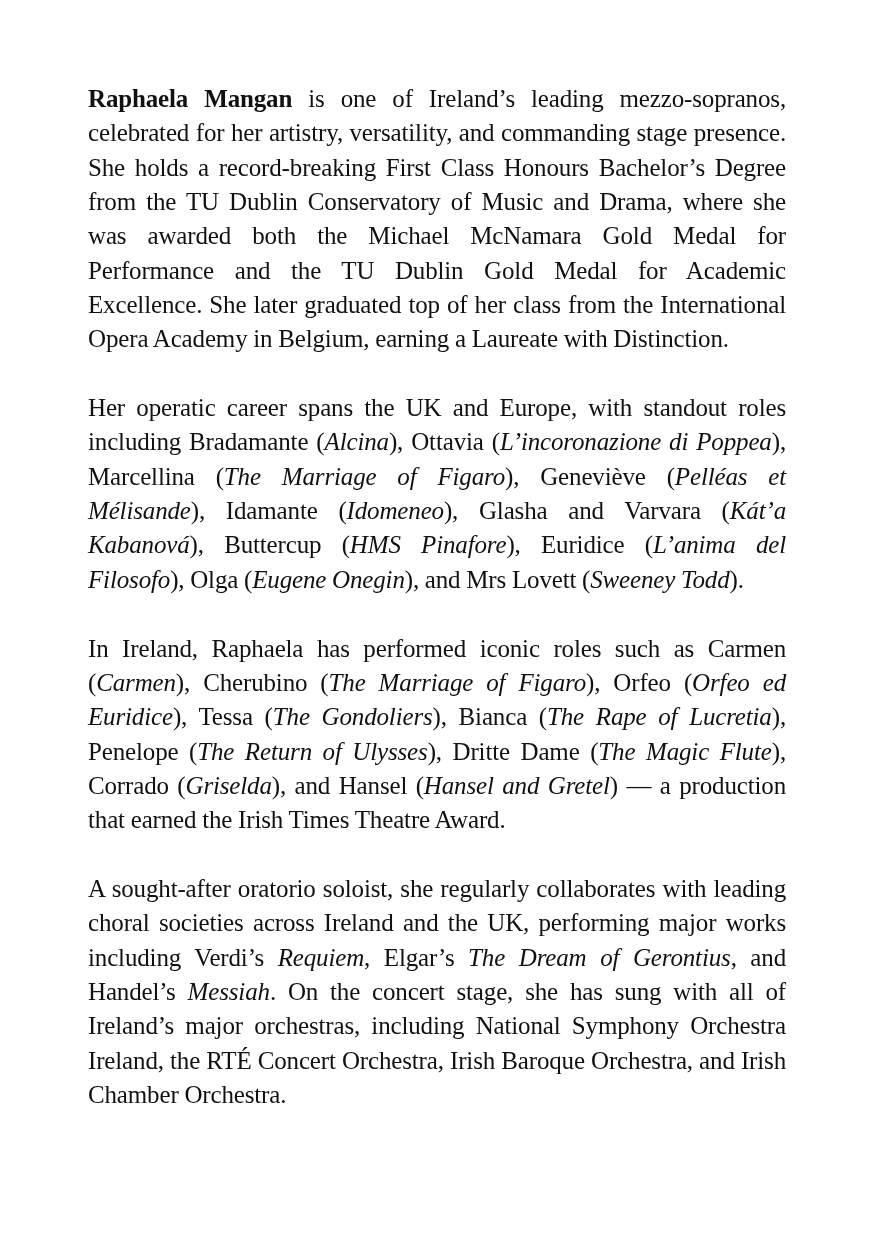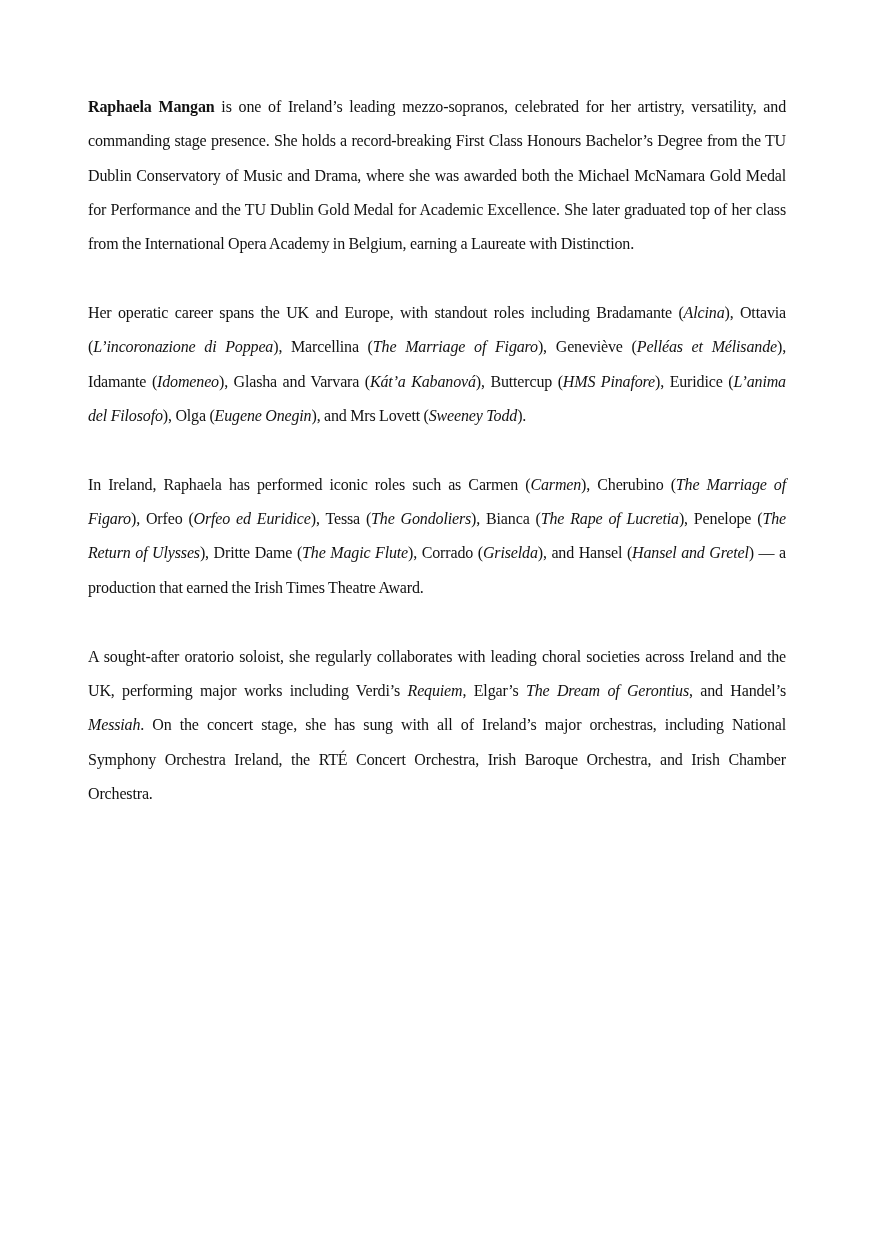--- a/index.html
+++ b/index.html
@@ -9,24 +9,24 @@
     }
     body {
       width: 874px;
       height: 1241px;
       position: relative;
       overflow: hidden;
     }
     .page {
       position: absolute;
       left: 88px;
-      top: 90px;
+      top: 82px;
       width: 698px;
       font-family: "Liberation Serif", "DejaVu Serif", serif;
-      font-size: 16px;
+      font-size: 25px;
       line-height: 34.35px;
       color: #111111;
       text-align: justify;
       word-spacing: -0.3px;
       letter-spacing: -0.15px;
     }
     .para {
       margin: 0 0 34.35px 0;
     }
     .para em {

